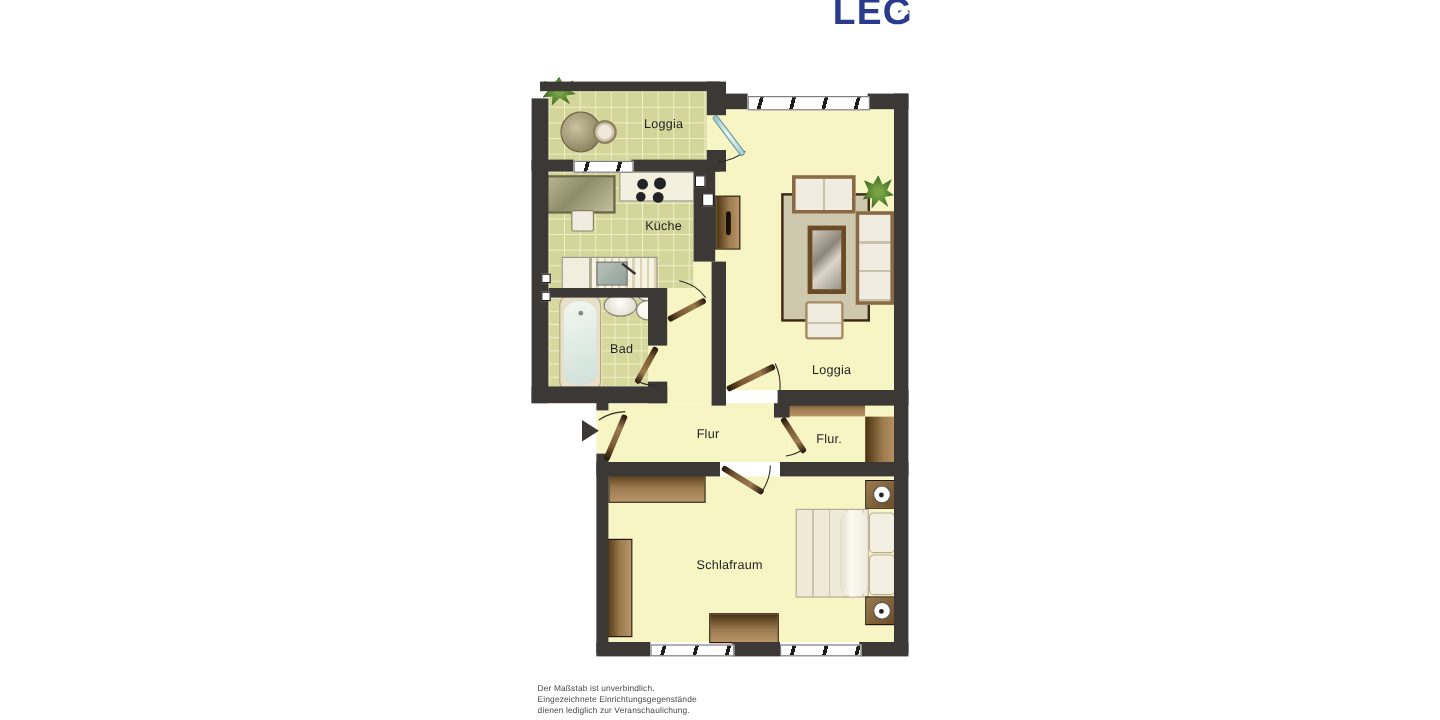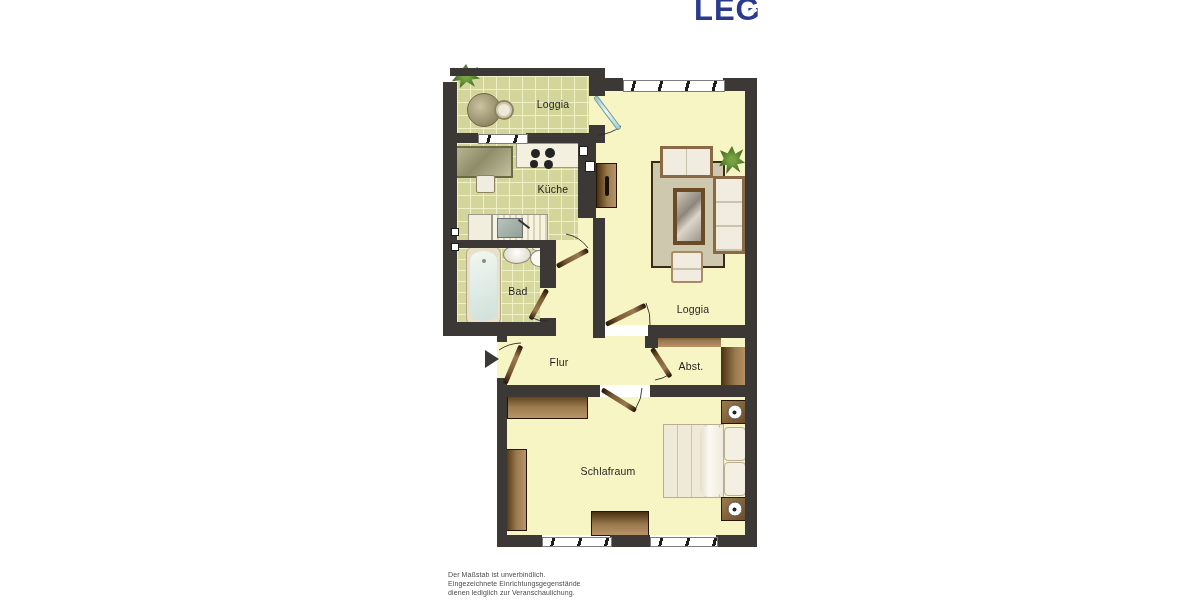--- a/index.html
+++ b/index.html
@@ -195,23 +195,23 @@
   <div class="leaf" style="left:602px;top:387px;width:40px;transform:rotate(32deg)"></div>
   <div class="leaf" style="left:652px;top:346px;width:34px;transform:rotate(57deg)"></div>
   <div class="leaf" style="left:505px;top:381px;width:41px;transform:rotate(-67deg)"></div>
 
   <div class="abs" style="left:485px;top:350px;width:0;height:0;border-top:9px solid transparent;
        border-bottom:9px solid transparent;border-left:14px solid #3b3835"></div>
 
   <div class="lbl" style="left:553px;top:104px">Loggia</div>
   <div class="lbl" style="left:553px;top:189px">Küche</div>
   <div class="lbl" style="left:518px;top:291px">Bad</div>
-  <div class="lbl" style="left:559px;top:362px">Flur</div>
+  <div class="lbl" style="left:590px;top:362px">Flur</div>
   <div class="lbl" style="left:693px;top:309px">Loggia</div>
-  <div class="lbl" style="left:691px;top:366px">Abst.</div>
+  <div class="lbl" style="left:691px;top:366px">Flur.</div>
   <div class="lbl" style="left:608px;top:471px">Schlafraum</div>
 
   <div class="logo" style="left:694px;top:-8px">LEG</div>
   <div class="logo-notch" style="left:747px;top:9px;width:10px;height:5px"></div>
 
   <div class="disc" style="left:448px;top:570px">
     <div>Der Maßstab ist unverbindlich.</div>
     <div>Eingezeichnete Einrichtungsgegenstände</div>
     <div>dienen lediglich zur Veranschaulichung.</div>
   </div>

